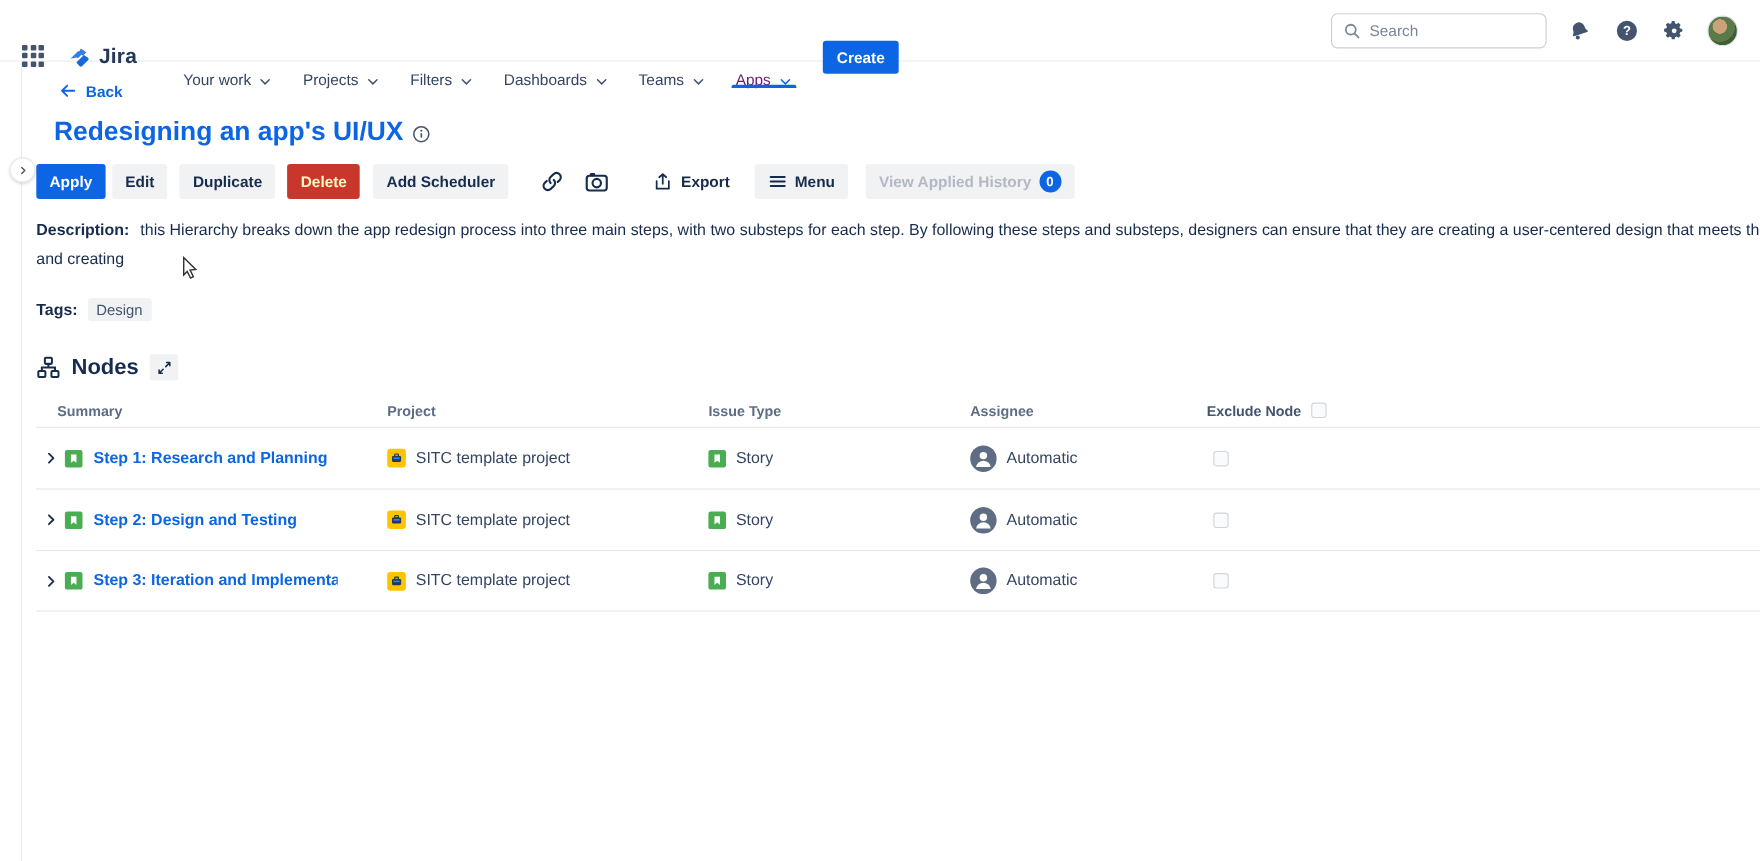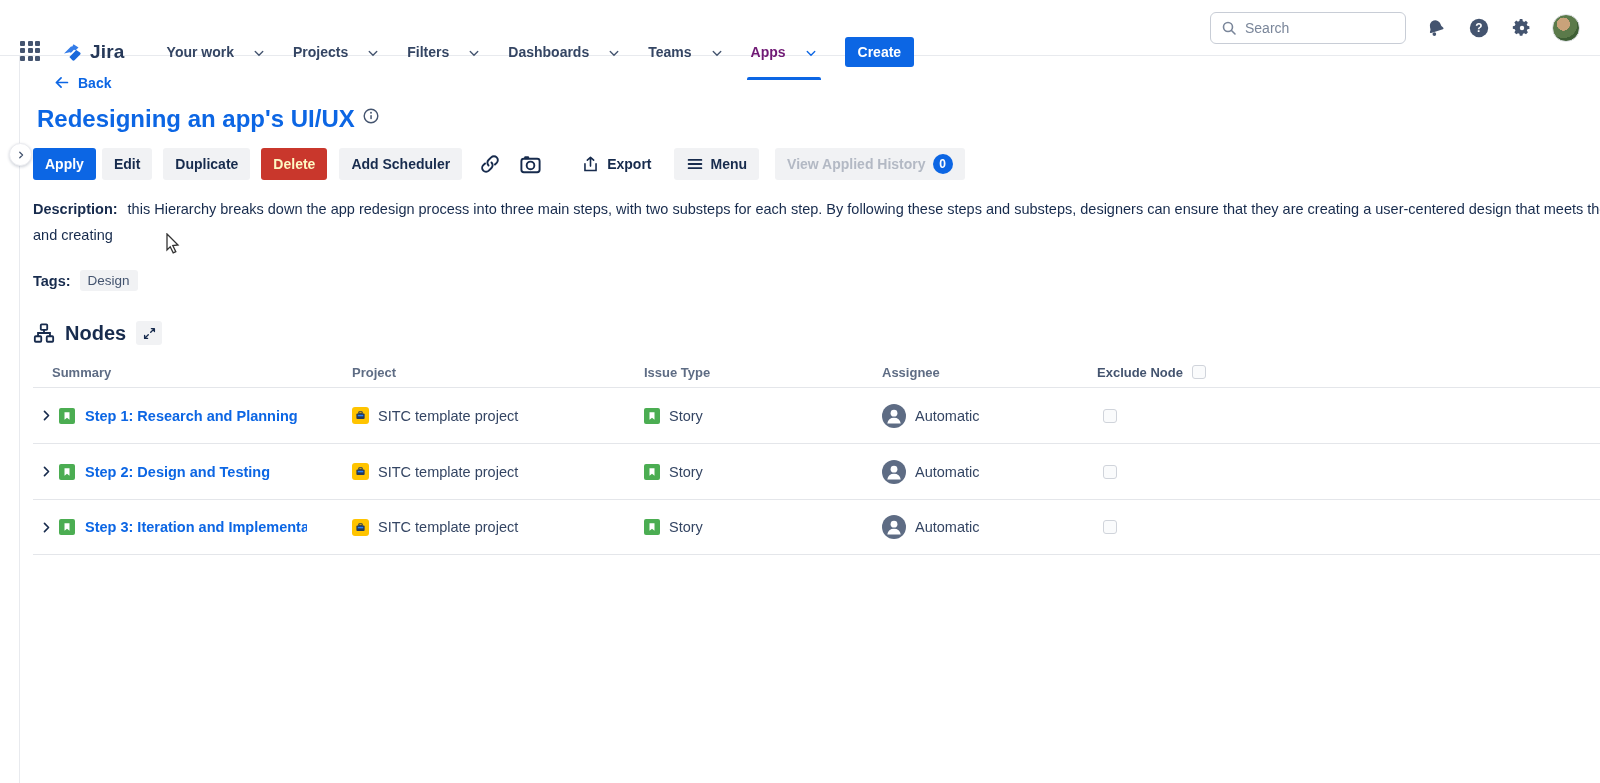--- a/index.html
+++ b/index.html
@@ -8,22 +8,22 @@
 
   
   .topnav { position:relative; height:56px; display:flex; align-items:center;
     padding:0 20px; border-bottom:1px solid #E8EAEE; background:#fff; }
   .nav-left { display:flex; align-items:center; height:100%;margin-top:48px; }
   .appgrid { width:22px; height:22px; display:grid; grid-template-columns:repeat(3,5px);
     grid-template-rows:repeat(3,5px); gap:2.5px; cursor:pointer; margin-right:18px; }
   .appgrid span { background:#44546F; border-radius:1px; }
   .brand { display:flex; align-items:center; gap:6px; margin-right:28px; }
   .brand-name { font-size:19px; font-weight:700; color:#253858; letter-spacing:.2px; }
-  .nav-item { position:relative; display:flex; align-items:center; gap:19px; height:56px;
-    padding:0 4px; margin:0 10px; font-size:14px; font-weight:700; color:#344563; cursor:pointer; }
+  .nav-item { position:relative; display:flex; align-items:flex-end; gap:7px; height:56px;
+    padding:0 4px; margin:0 10px; font-size:14px; font-weight:400; color:#344563; cursor:pointer; }
   .nav-item svg { margin-top:2px; }
   .nav-item.active { color:#701a75; }
   .nav-item.active .underline { position:absolute; left:0; right:0; bottom:0; height:3px;
     background:#0C66E4; border-radius:2px 2px 0 0; }
   .create-btn { margin-left:14px; background:#0C66E4; color:#fff; border:none; border-radius:3px;
     font-size:14px; font-weight:600; padding:7px 13px; cursor:pointer; font-family:inherit; }
   .nav-right { margin-left:auto; display:flex; align-items:center; gap:17px; }
   .searchbox { display:flex; align-items:center; gap:8px; width:196px; height:32px;
     border:1px solid #C8CDD6; border-radius:6px; padding:0 10px; background:#fff; }
   .searchbox input { border:none; outline:none; width:140px; font-size:14px;
@@ -39,21 +39,21 @@
   .left-rail { position:absolute; left:0; top:56px; bottom:0; width:20px;
     border-right:1px solid #E8EAEE; background:#fff; }
   .rail-toggle { position:absolute; left:9px; top:87px; width:23px; height:23px; border-radius:50%;
     background:#fff; border:1px solid #EBECF0; box-shadow:0 1px 3px rgba(9,30,66,.2);
     display:flex; align-items:center; justify-content:center; cursor:pointer; z-index:5; }
 
   
   .content { position:absolute; left:21px; top:56px; right:0; bottom:0; padding-left:12px; }
   .back-link { display:inline-flex; align-items:center; gap:8px; margin:18px 0 0 20px;
     color:#0C66E4; font-size:14px; font-weight:600; cursor:pointer; text-decoration:none; }
-  .title-row { display:flex; align-items:flex-start; gap:8px; margin:10px 0 0 4px; }
+  .title-row { display:flex; align-items:center; gap:8px; margin:10px 0 0 16px; }
   .page-title { font-size:24px; font-weight:700; color:#0C66E4; }
   .info-icon { cursor:pointer; display:flex; margin-top:3px; }
 
   
   .toolbar { display:flex; align-items:center; margin-top:15px; height:32px; }
   .btn { height:32px; display:inline-flex; align-items:center; gap:7px; border:none; cursor:pointer;
     border-radius:3px; font-size:14px; font-weight:600; font-family:inherit; padding:0 12px; }
   .btn-primary { background:#0C66E4; color:#fff; margin-right:6px; }
   .btn-subtle { background:#F1F2F4; color:#172B4D; margin-right:11px; }
   .btn-danger { background:#C9372C; color:#fef9c3; margin-right:12px; }
@@ -234,21 +234,21 @@
           <circle cx="8" cy="4.8" r=".95" fill="#44546F"></circle>
         </svg>
     </span>
   </div>
 
   <div class="toolbar">
     <button class="btn btn-primary">Apply</button>
     <button class="btn btn-subtle">Edit</button>
     <button class="btn btn-subtle">Duplicate</button>
     <button class="btn btn-danger">Delete</button>
-    <button class="btn btn-subtle" style="margin-right:10px">Add Scheduler</button>
+    <button class="btn btn-subtle" style="margin-right:22px">Add Scheduler</button>
     <button class="btn btn-icon">
       <svg width="22" height="22" viewBox="0 0 24 24">
           <path d="M10.4 13.6a4.2 4.2 0 0 1 0-6l2.9-2.9a4.2 4.2 0 1 1 6 6l-1.9 1.9" fill="none" stroke="#172B4D" stroke-width="2.1" stroke-linecap="round"></path>
           <path d="M13.6 10.4a4.2 4.2 0 0 1 0 6l-2.9 2.9a4.2 4.2 0 1 1-6-6l1.9-1.9" fill="none" stroke="#172B4D" stroke-width="2.1" stroke-linecap="round"></path>
         </svg>
     </button>
     <button class="btn btn-icon">
       <svg width="23" height="23" viewBox="0 0 24 24">
           <rect x="2.5" y="6" width="19" height="14" rx="2.5" fill="none" stroke="#172B4D" stroke-width="2"></rect>
           <rect x="5.5" y="3.5" width="5" height="3" rx="1" fill="#172B4D"></rect>

